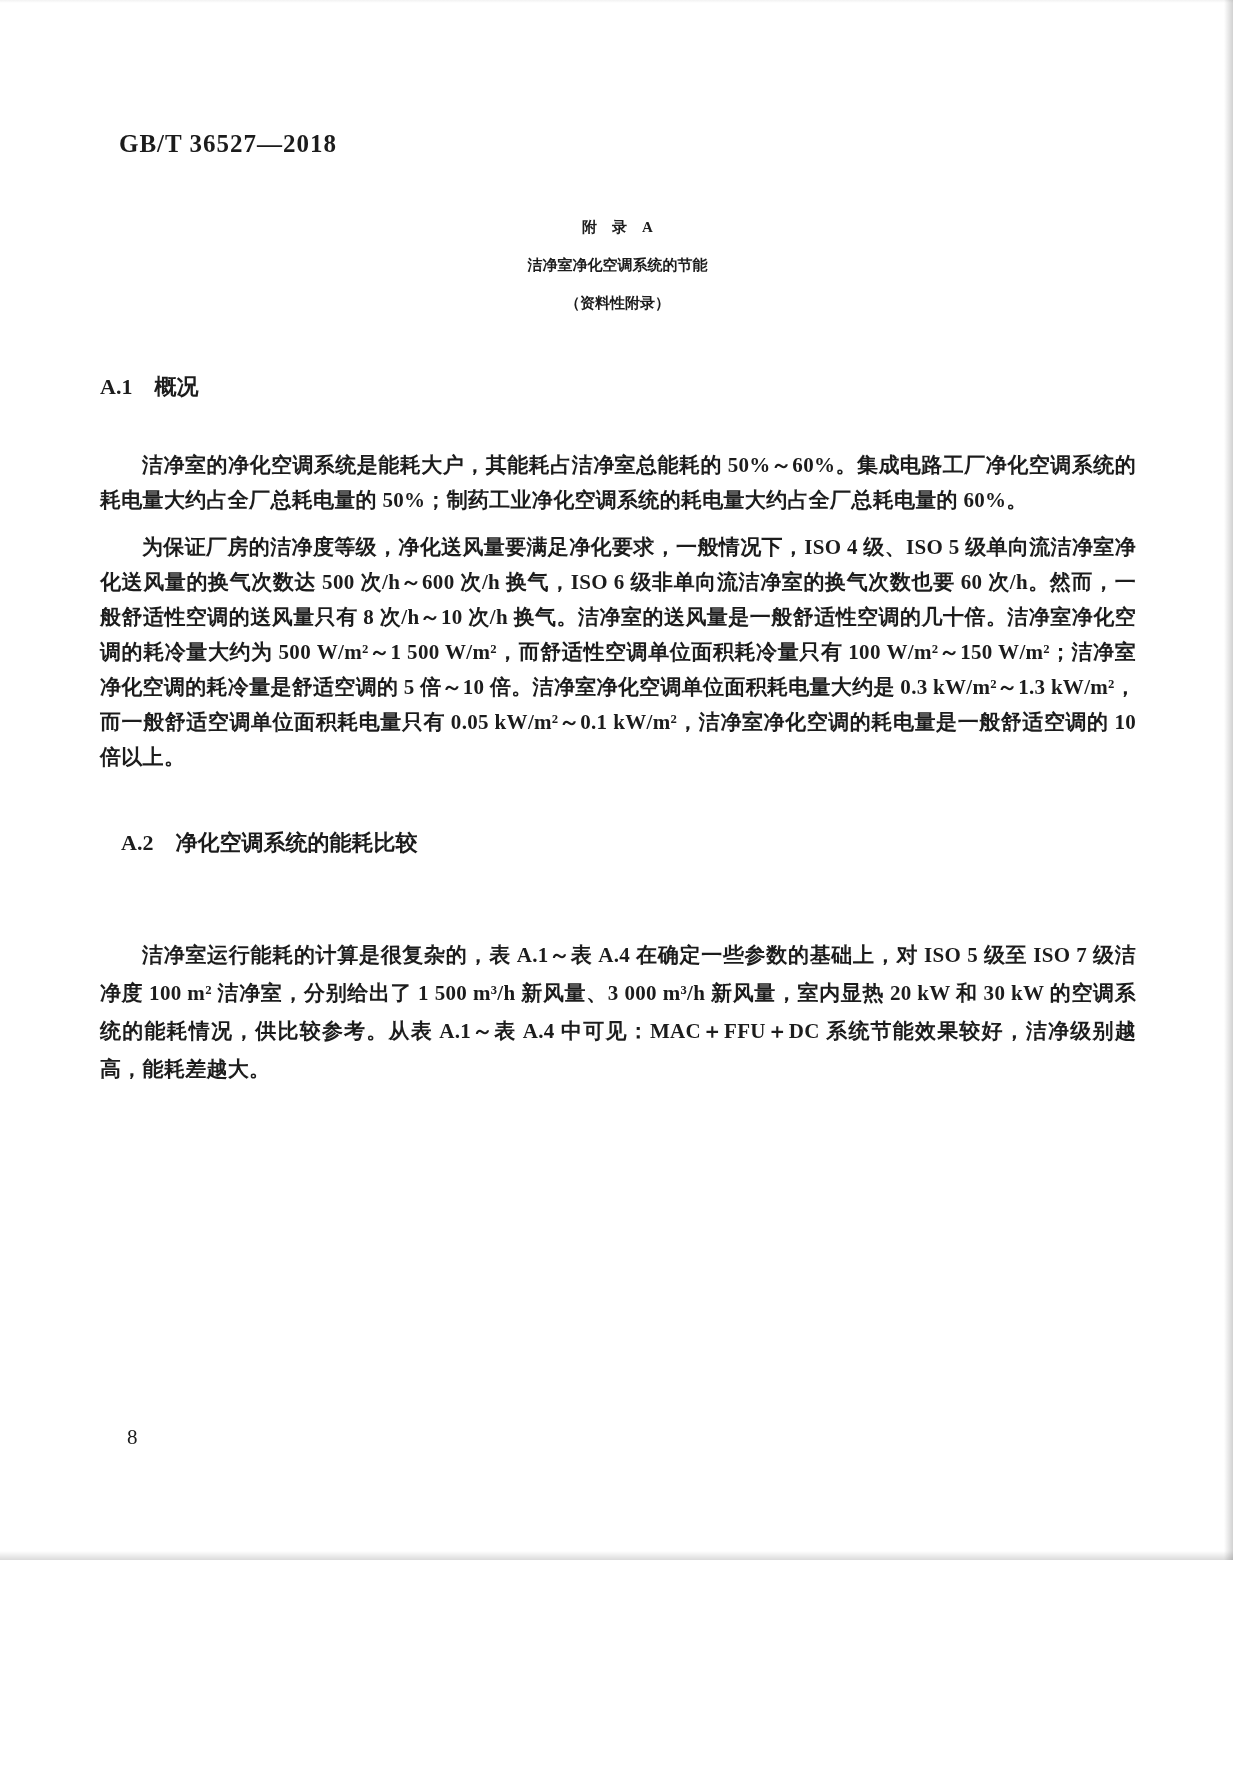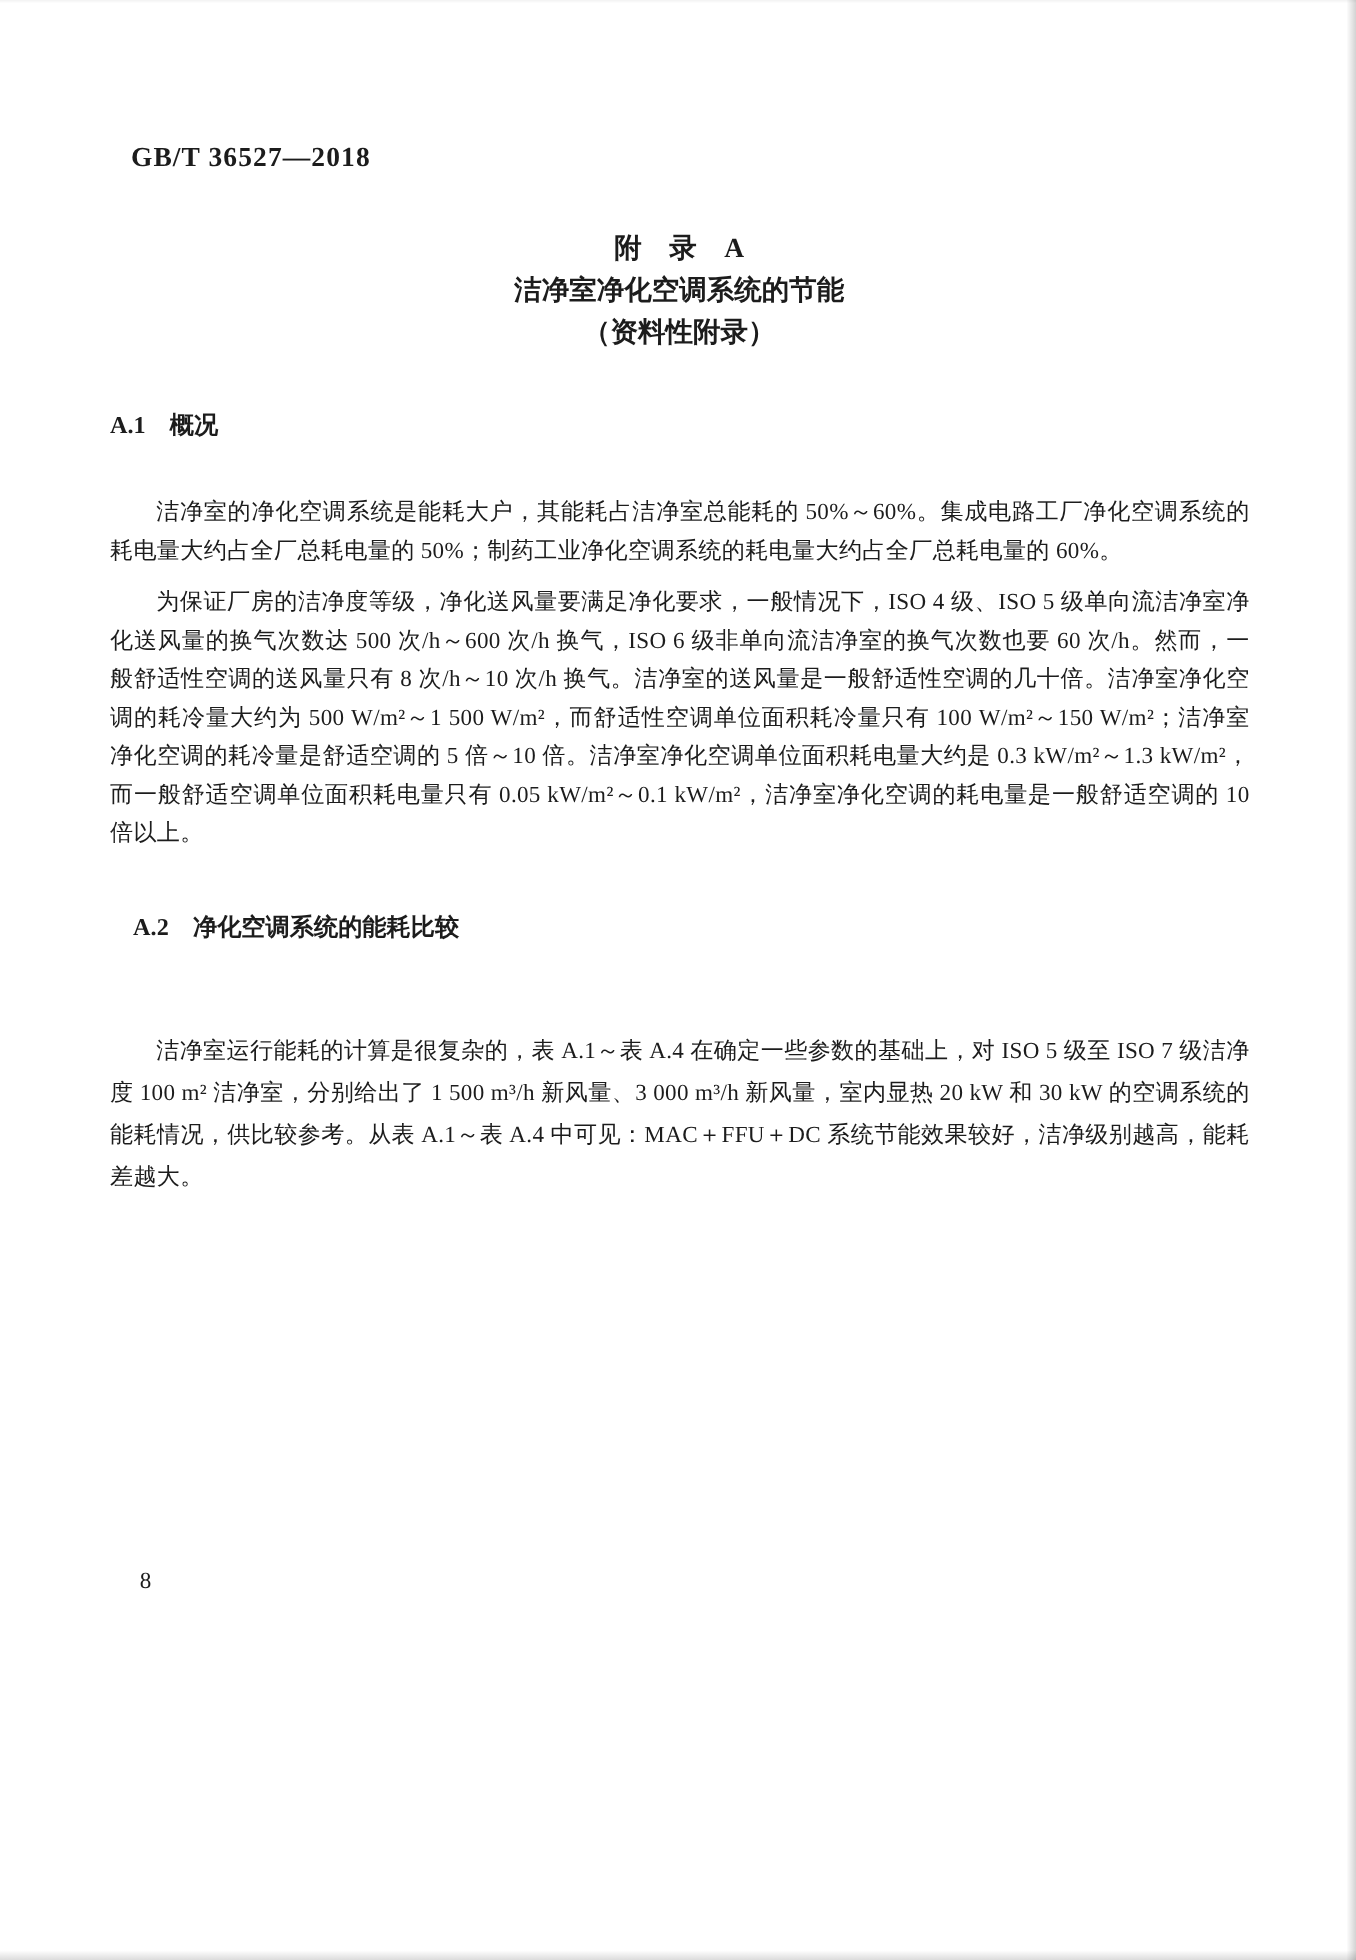--- a/index.html
+++ b/index.html
@@ -3,21 +3,21 @@
 <meta charset="utf-8">
 <style>
   html, body {
     margin: 0;
     padding: 0;
     background: #ffffff;
   }
   .page {
     position: relative;
     width: 1233px;
-    height: 1782px;
+    height: 1560px;
     background: #ffffff;
     font-family: "Liberation Serif", "DejaVu Serif", serif;
     color: #1c1c1c;
     overflow: hidden;
   }
   
   .edge-right {
     position: absolute;
     top: 0; right: 0;
     width: 9px; height: 100%;
@@ -47,21 +47,21 @@
   }
 
   .appendix-block {
     position: absolute;
     left: 100px;
     top: 208px;
     width: 1035px;
     text-align: center;
   }
   .appendix-block .t-line {
-    font-size: 25px;
+    font-size: 15px;
     font-weight: bold;
     line-height: 38px;
     white-space: pre;
   }
 
   .section-heading {
     position: absolute;
     left: 100px;
     font-size: 22px;
     font-weight: bold;
@@ -73,20 +73,21 @@
   .body-para {
     position: absolute;
     left: 100px;
     width: 1036px;
     margin: 0;
     font-size: 21px;
     line-height: 35px;
     text-align: justify;
     text-indent: 2em;
     letter-spacing: 0.3px;
+    font-weight: bold;
   }
   #para-a1-1 { top: 448px; }
   #para-a1-2 { top: 530px; }
   #para-a2-1 { top: 936px; line-height: 38px; }
 
   .page-number {
     position: absolute;
     left: 127px;
     top: 1425px;
     font-size: 21px;

